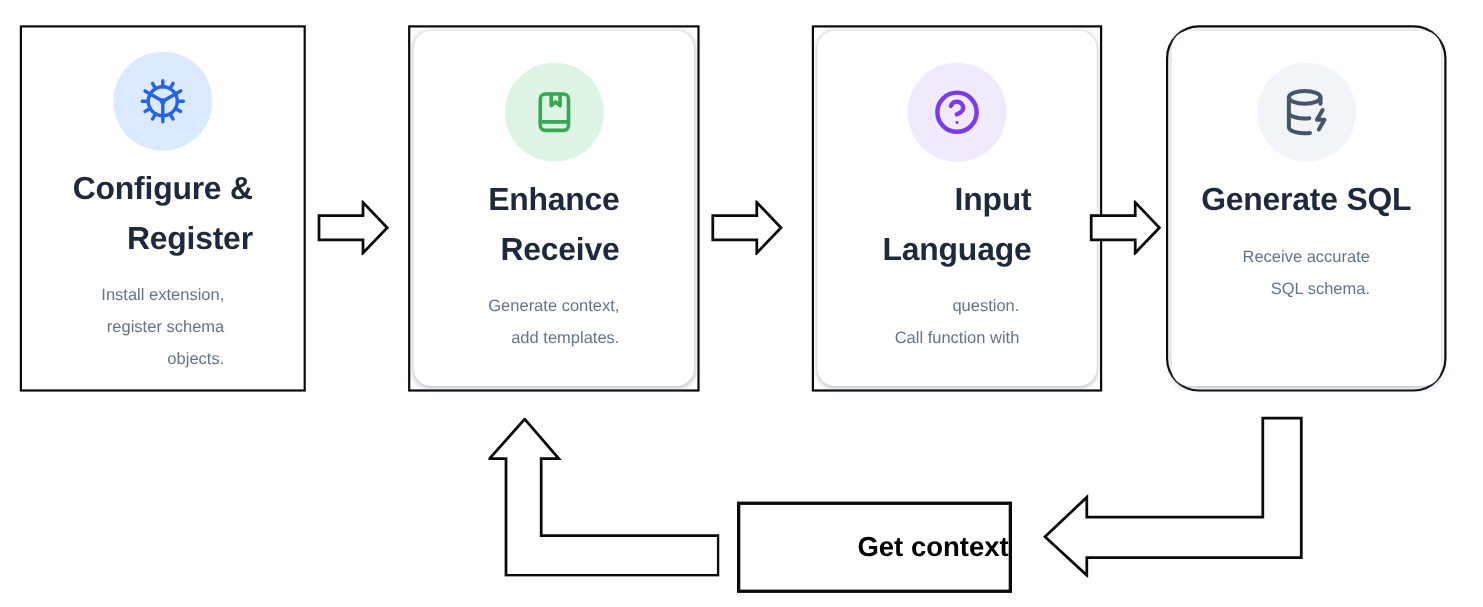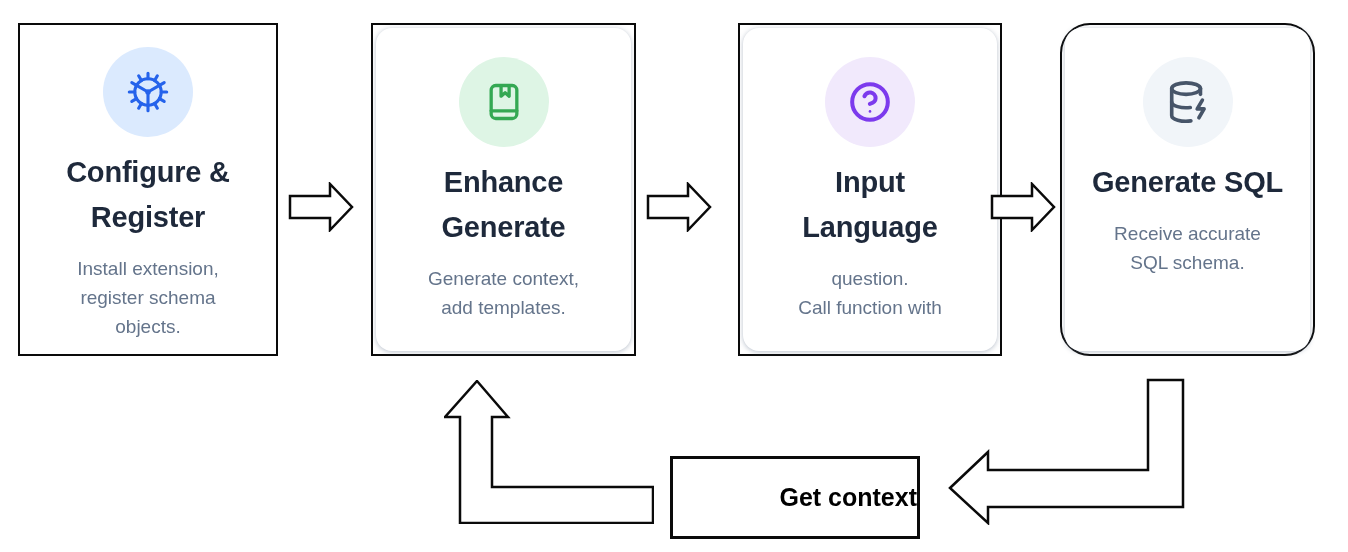--- a/index.html
+++ b/index.html
@@ -11,24 +11,24 @@
   .card .inner-panel{position:absolute;left:3px;top:3px;right:3px;bottom:3px;
         border-radius:16px;background:#fff;
         box-shadow:0 1px 5px rgba(100,116,139,.45);}
   .card-content{position:relative;height:100%;display:flex;flex-direction:column;
         align-items:center;text-align:center;}
   .icon-circle{width:90px;height:90px;border-radius:50%;margin-top:32px;
         display:flex;align-items:center;justify-content:center;flex:0 0 auto;}
   .card.flat .icon-circle{margin-top:22px;}
   .step-title{margin-top:13px;font-size:29px;font-weight:700;line-height:45px;
         letter-spacing:-.2px;color:var(--c-title,#1e293b);}
-  .step-desc{margin-top:14px;font-size:19px;line-height:29px;
+  .step-desc{margin-top:14px;font-size:15px;line-height:29px;
         color:var(--c-desc,#64748b);}
   .tline:empty,.dline:empty{display:none;}
-  .tline,.dline{display:block;}
+  .tline,.dline{display:block;text-align:right;}
 
   .flow-arrow{position:absolute;top:182px;width:66px;height:50px;}
   .loop-arrow{position:absolute;}
   .loop-box{position:absolute;left:670px;top:456px;width:250px;height:83px;
         box-sizing:border-box;border:3px solid #0a0a0a;background:#fff;
         display:flex;align-items:center;justify-content:flex-end;
         font-size:25px;font-weight:700;color:var(--c-loop,#000);}
   svg{display:block;}
 </style>
 </head>
@@ -68,21 +68,21 @@
     <div class="card-content">
       <div class="icon-circle" style="background: rgb(222, 245, 229); color: rgb(52, 168, 83);">
         <svg width="44" height="44" viewBox="0 0 24 24" fill="none" stroke="currentColor" stroke-width="1.8" stroke-linecap="round" stroke-linejoin="round">
           <rect x="5" y="3" width="14" height="18" rx="2.5"></rect>
           <line x1="5" y1="16.8" x2="19" y2="16.8"></line>
           <path d="M10.4 3.2 V8.8 L12.6 6.9 L14.8 8.8 V3.2"></path>
         </svg>
       </div>
       <div class="step-title">
         <span class="tline">Enhance</span>
-        <span class="tline">Generate</span>
+        <span class="tline">Receive</span>
       </div>
       <div class="step-desc">
         <span class="dline">Generate context,</span>
         <span class="dline">add templates.</span>
 
       </div>
     </div>
   </div>
 
   <svg class="flow-arrow" style="left:646px;" viewBox="0 0 66 50">

